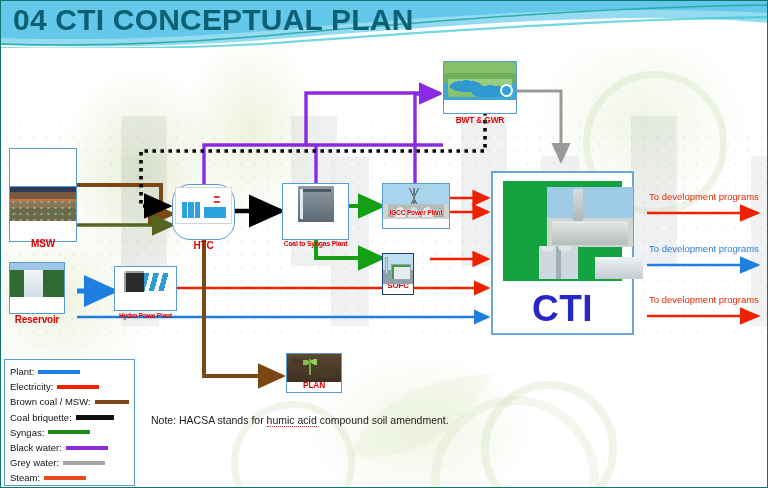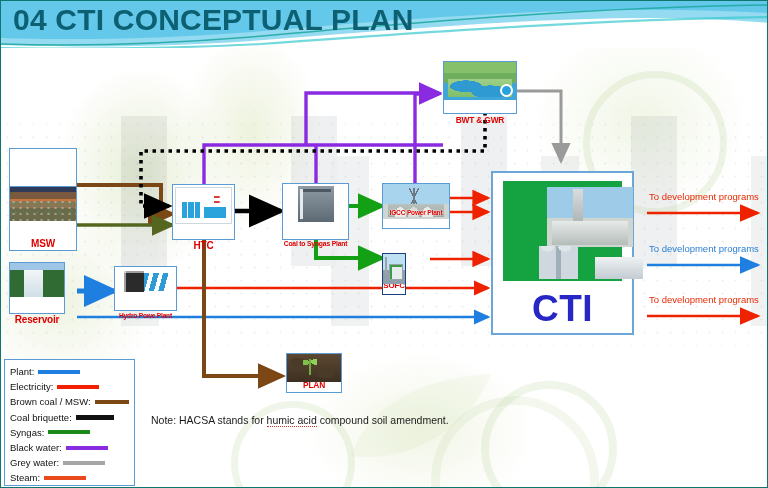--- a/index.html
+++ b/index.html
@@ -273,51 +273,51 @@
     <path d="M516 90 H560 V160" stroke="#9a9a9a" stroke-width="3" fill="none" marker-end="url(#ar-grey)"></path>
 
     <path d="M484 103 V150 H140 V205 H168" stroke="#000000" stroke-width="3.6" fill="none" stroke-dasharray="3.5 4.5" stroke-linecap="butt" marker-end="url(#ar-black)"></path>
   </svg>
 
   <div class="node" id="node-brown-coal" style="left:8px;top:147px;width:68px;height:52px;">
     <span class="thumb t-coal" style="height:34px;"></span>
     <span class="cap" style="font-size:10px;padding-top:2px;">Grey Coal</span>
   </div>
 
-  <div class="node" id="node-msw" style="left:8px;top:185px;width:68px;height:65px;">
+  <div class="node" id="node-msw" style="left:8px;top:185px;width:68px;height:56px;">
     <span class="thumb t-msw" style="height:34px;"></span>
     <span class="cap" style="font-size:10px;padding-top:2px;">MSW</span>
   </div>
 
   <div class="node" id="node-reservoir" style="left:8px;top:261px;width:56px;height:52px;">
     <span class="thumb t-res" style="height:34px;"></span>
     <span class="cap" style="font-size:10px;padding-top:2px;">Reservoir</span>
   </div>
 
   <div class="node" id="node-hydro" style="left:113px;top:265px;width:63px;height:45px;">
     <span class="thumb t-hydro" style="height:29px;"></span>
     <span class="cap" style="font-size:6.6px;padding-top:1px;">Hydro Powe Plant</span>
   </div>
 
-  <div class="node" id="node-htc" style="left:171px;top:183px;width:63px;height:56px;">
+  <div class="node" id="node-htc" style="left:171px;top:183px;width:63px;height:56px;border-radius:18px;">
     <span class="thumb t-htc" style="height:37px;margin:2px auto 0;width:57px;border:1px solid #cfd8dd;"></span>
     <span class="cap" style="font-size:10px;padding-top:1px;">HTC</span>
   </div>
 
   <div class="node" id="node-syngas" style="left:281px;top:182px;width:67px;height:57px;">
     <span class="thumb t-syn" style="height:36px;margin:2px auto 0;width:36px;"></span>
     <span class="cap" style="font-size:6.8px;padding-top:2px;">Coal to Syngas Plant</span>
   </div>
 
   <div class="node" id="node-igcc" style="left:381px;top:182px;width:68px;height:46px;">
     <span class="thumb t-igcc" style="height:35px;"></span>
     <span class="cap" style="font-size:6.6px;margin-top:-9px;position:relative;z-index:2;text-shadow:0 0 2px #fff,0 0 2px #fff;">IGCC Power Plant</span>
   </div>
 
-  <div class="node" id="node-sofc" style="left:381px;top:252px;width:24px;height:42px;border-color:#1b3f7a;">
+  <div class="node" id="node-sofc" style="left:381px;top:252px;width:32px;height:42px;border-color:#1b3f7a;">
     <span class="thumb t-sofc" style="height:30px;"></span>
     <span class="cap" style="font-size:8px;margin-top:-2px;">SOFC</span>
   </div>
 
   <div class="node" id="node-bwt" style="left:442px;top:60px;width:74px;height:53px;">
     <span class="thumb t-bwt" style="height:38px;"></span>
     <span class="cap" style="font-size:8.4px;padding-top:0px;">BWT &amp; GWR</span>
   </div>
 
   <div class="node" id="node-hacsa" style="left:285px;top:352px;width:56px;height:40px;">

